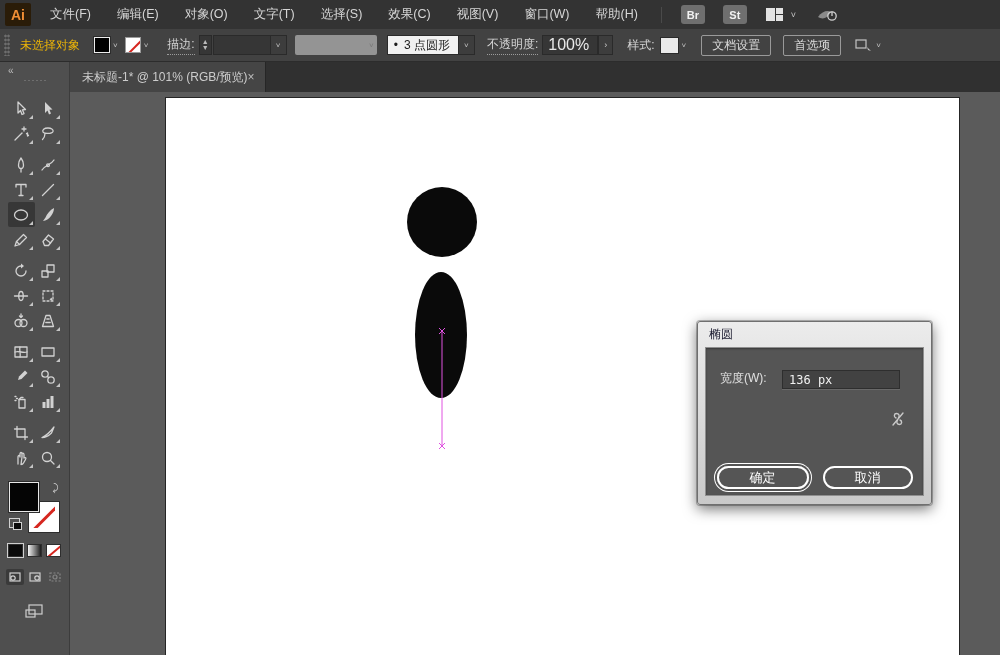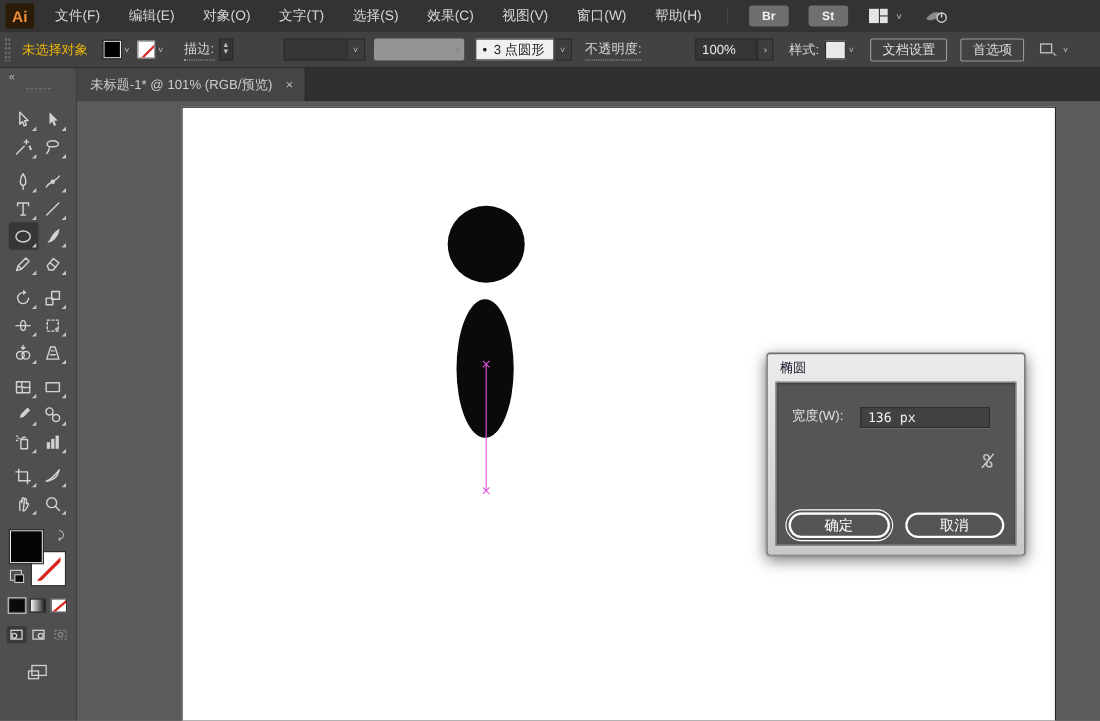--- a/index.html
+++ b/index.html
@@ -5,21 +5,21 @@
   * { margin:0; padding:0; box-sizing:border-box; }
   html,body { width:1000px; height:655px; overflow:hidden; background:#333;
     font-family:"Liberation Sans","DejaVu Sans",sans-serif; -webkit-font-smoothing:antialiased; }
 
   
   .menubar { height:29px; background:#333333; display:flex; align-items:center; color:#d6d6d6; font-size:12.5px; }
   .ai-logo { width:26px; height:23px; margin:0 6px 0 5px; background:#2a1c08; border-radius:2px;
     color:#f08e35; font-weight:bold; font-size:14px; display:flex; align-items:center; justify-content:center; }
   .menu-item { padding:0 13px; height:29px; display:flex; align-items:center; cursor:default; }
   .mb-sep { width:1px; height:16px; background:#4a4a4a; margin:0 10px; }
-  .badge { width:36px; height:19px; background:#6f6f6f; border-radius:3px; color:#f2f2f2;
+  .badge { width:24px; height:19px; background:#6f6f6f; border-radius:3px; color:#f2f2f2;
     font-size:11px; font-weight:bold; display:flex; align-items:center; justify-content:center; margin:0 9px; }
   .ws-icon { display:flex; align-items:center; gap:1px; margin:0 4px 0 10px; }
   .ws-icon .wa { width:9px; height:13px; background:#e3e3e3; }
   .ws-icon .wbwrap { display:flex; flex-direction:column; gap:1px; }
   .ws-icon .wb { width:7px; height:6px; background:#e3e3e3; }
   .chev { font-size:9px; color:#c9c9c9; margin:0 4px; }
   .gpu { margin-left:16px; display:flex; align-items:center; }
 
   
   .optionsbar { height:33px; background:#424242; border-bottom:1px solid #2c2c2c; display:flex; align-items:center; color:#d5d5d5; font-size:12px; }
@@ -27,22 +27,22 @@
     background-image:radial-gradient(#6e6e6e 1px, transparent 1.2px); background-size:3px 4px; }
   .status-label { margin:0 14px 0 4px; color:#eab308; }
   .swatch-box { display:flex; align-items:center; margin-right:4px; }
   .fill-swatch { width:16px; height:16px; background:#000; border:1px solid #ececec; outline:1px solid #2c2c2c; }
   .stroke-swatch { width:16px; height:16px; background:#fff; border:1px solid #9a9a9a; position:relative; overflow:hidden; }
   .stroke-swatch::after { content:""; position:absolute; left:-3px; top:6px; width:28px; height:2px; background:#d6261f; transform:rotate(-45deg); }
   .dd-chev { font-size:8px; color:#c2c2c2; padding:2px 3px; }
   .label-dotted { border-bottom:1px dotted #9b9b9b; margin:0 4px 0 12px; padding-bottom:1px; }
   .stepper { width:13px; height:20px; background:#363636; border:1px solid #2a2a2a; display:flex; flex-direction:column;
     align-items:center; justify-content:center; color:#bbb; font-size:7px; line-height:6px; margin-right:1px; }
-  .dark-field { height:20px; background:#363636; border:1px solid #2a2a2a; color:#e8e8e8; font-size:12px;
-    display:flex; align-items:center; padding:0 5px;margin-left:45px; }
+  .dark-field { height:20px; background:#363636; border:1px solid #2a2a2a; color:#e8e8e8; font-size:16px;
+    display:flex; align-items:center; padding:0 5px; }
   .combo-chev-btn { width:16px; height:20px; background:#3d3d3d; border:1px solid #2a2a2a; border-left:none;
     display:flex; align-items:center; justify-content:center; }
   .profile-dd { width:82px; height:20px; background:#949494; border-radius:2px; margin-left:8px; display:flex;
     align-items:center; justify-content:flex-end; }
   .profile-dd .dd-chev { color:#777; }
   .brush-combo { height:20px; background:#f1f1f1; border:1px solid #2a2a2a; color:#1c1c1c; display:flex;
     align-items:center; padding:0 8px 0 6px; margin-left:10px; gap:6px; }
   .arrow-btn { width:15px; height:20px; background:#3d3d3d; border:1px solid #2a2a2a; color:#cfcfcf;
     display:flex; align-items:center; justify-content:center; font-size:9px; }
   .style-swatch { width:19px; height:17px; background:#e9e9e9; border:1px solid #2a2a2a; margin-left:5px; }
@@ -50,21 +50,21 @@
     display:flex; align-items:center; padding:0 10px; margin-left:12px; background:transparent; }
   .panel-icon { margin-left:14px; display:flex; align-items:center; }
 
   
   .tabrow { height:30px; background:#303030; display:flex; align-items:stretch; }
   .tb-head { width:70px; background:#4f4f4f; border-right:1px solid #3c3c3c; position:relative; }
   .tb-head .collapse { position:absolute; left:8px; top:3px; color:#bdbdbd; font-size:10px; letter-spacing:-1px; }
   .tb-head .hgrip { position:absolute; left:50%; transform:translateX(-50%); top:17px; width:24px; height:4px;
     background-image:radial-gradient(#6e6e6e 1px, transparent 1.2px); background-size:4px 3px; }
   .doc-tab { background:#454545; color:#cccccc; font-size:12px; display:flex; align-items:center;
-    padding:0 10px 0 12px; gap:12px; border-right:1px solid #262626; }
+    padding:0 10px 0 12px; border-right:1px solid #262626; }
   .doc-tab .close { color:#bdbdbd; font-size:12px; }
 
   
   .main { position:relative; height:563px; background:#5b5b5b; }
   .toolbar { position:absolute; left:0; top:0; bottom:0; width:70px; background:#4f4f4f; border-right:1px solid #3c3c3c;
     display:flex; flex-direction:column; align-items:center; padding-top:4px; }
   .tool-grid { display:grid; grid-template-columns:27px 27px; }
   .tool-grid .gap { grid-column:1 / span 2; height:6px; }
   .tool { width:27px; height:25px; display:flex; align-items:center; justify-content:center; position:relative; border-radius:2px; }
   .tool::after { content:""; position:absolute; right:2px; bottom:2px; border-left:4px solid transparent; border-bottom:4px solid #c4c4c4; }

